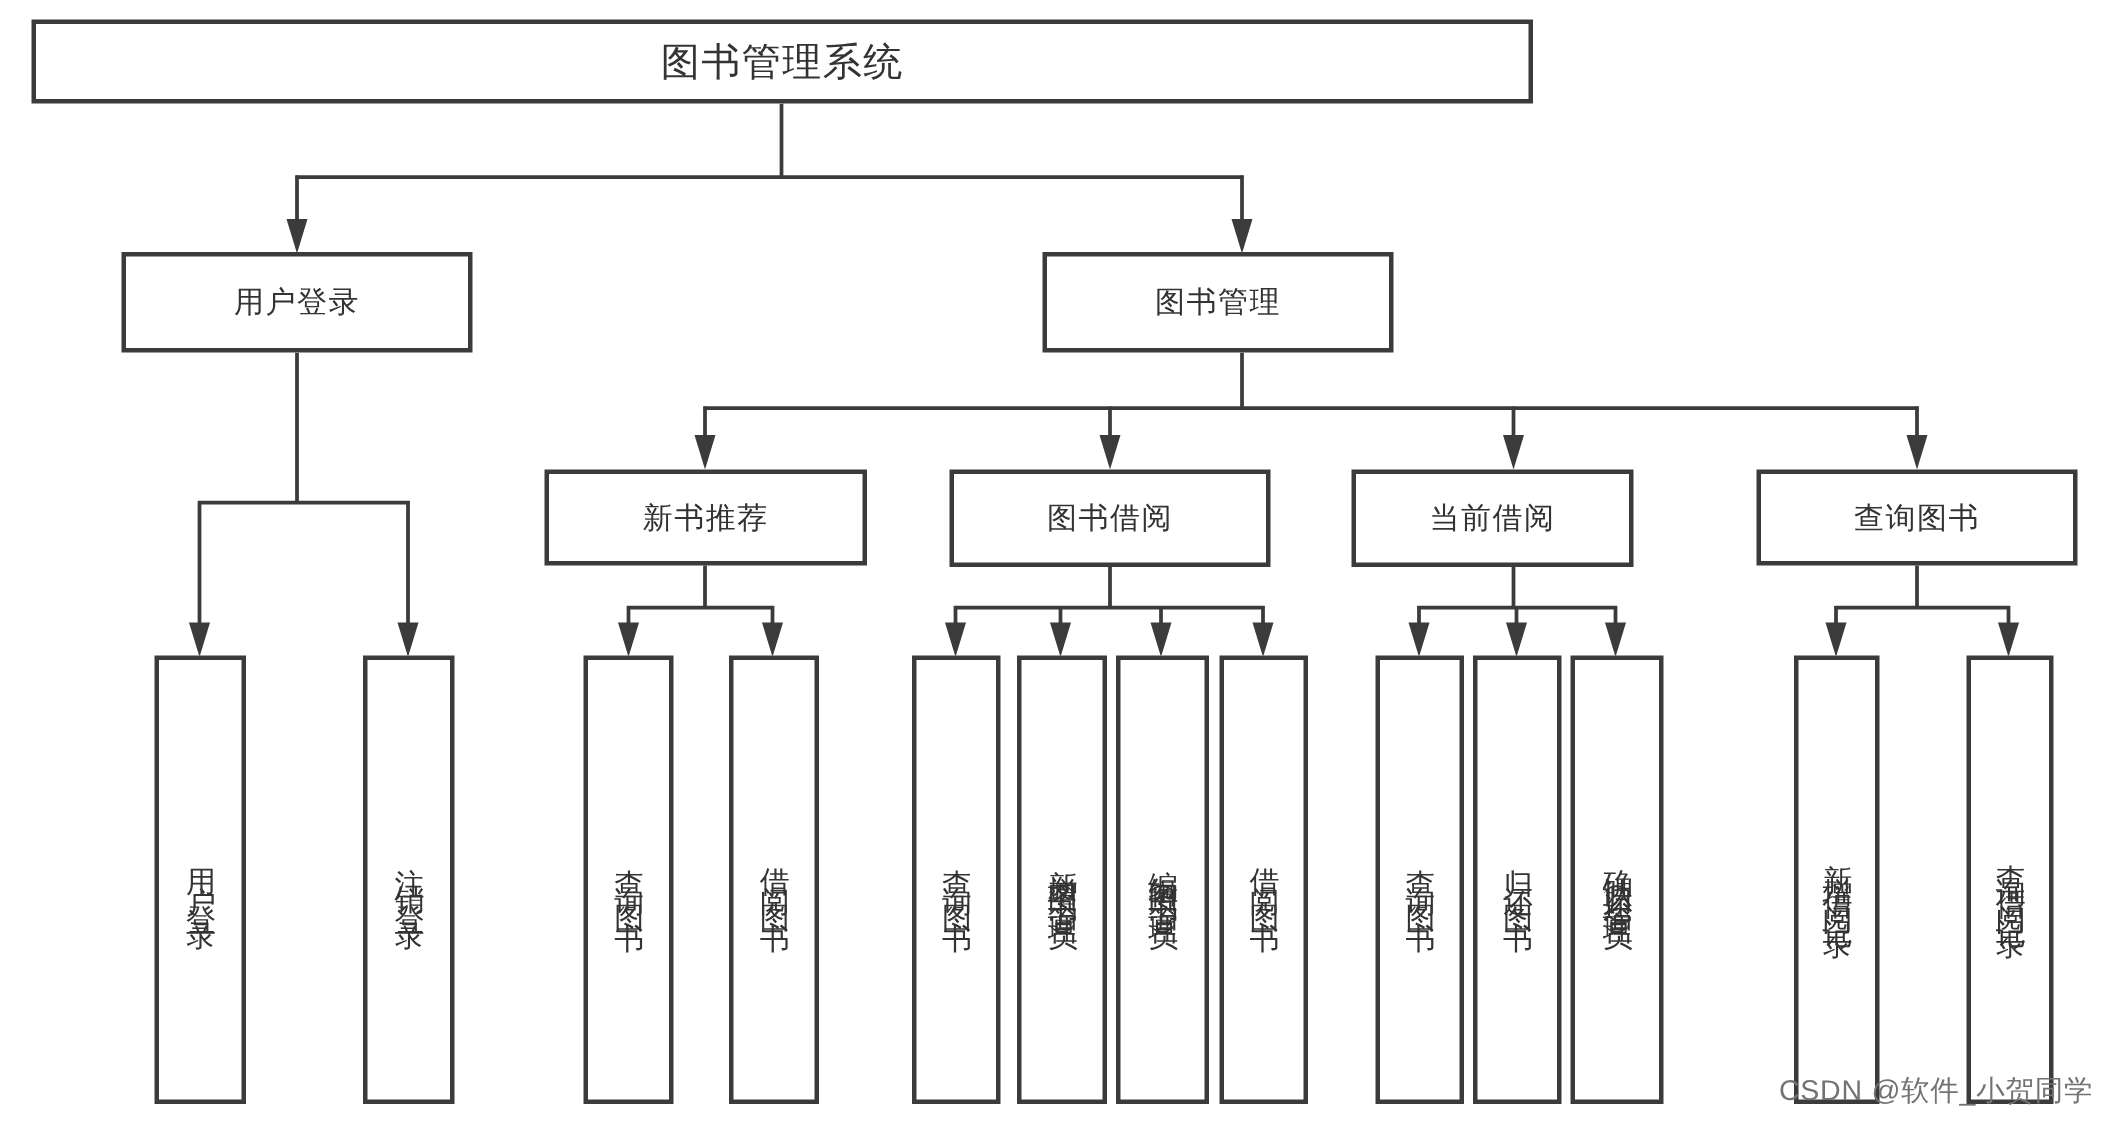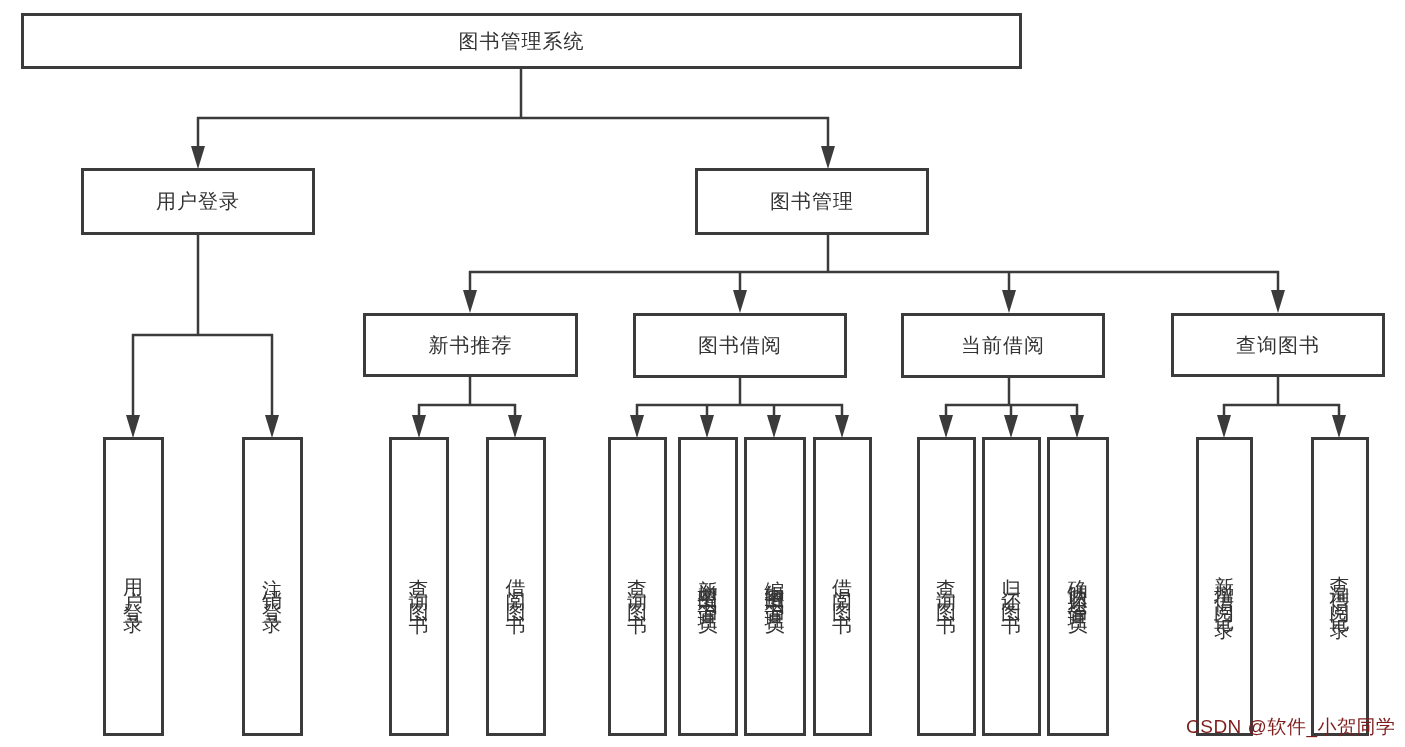--- a/index.html
+++ b/index.html
@@ -24,21 +24,21 @@
     display: flex;
     align-items: center;
     justify-content: center;
   }
   .hlabel {
     color: #333333;
     font-size: 20px;
     letter-spacing: 1px;
     white-space: nowrap;
   }
-  .hlabel.title { font-size: 20px; }
+  .hlabel.title { font-size: 26px; }
   .vtext {
     writing-mode: vertical-rl;
     text-orientation: mixed;
     color: #333333;
     font-size: 20px;
     line-height: 1;
     letter-spacing: 12px;
     white-space: nowrap;
   }
   .vtext.mid  { letter-spacing: 9px; }
@@ -130,21 +130,21 @@
   <div class="box" style="left:695px; top:168px; width:234px; height:67px;">
     <span class="hlabel">图书管理</span>
   </div>
 
   <div class="box" style="left:633px; top:313px; width:214px; height:65px;">
     <span class="hlabel">图书借阅</span>
   </div>
   <div class="box" style="left:363px; top:313px; width:215px; height:64px;">
     <span class="hlabel">新书推荐</span>
   </div>
-  <div class="box" style="left:901px; top:313px; width:204px; height:65px;">
+  <div class="box" style="left:901px; top:313px; width:188px; height:65px;">
     <span class="hlabel">当前借阅</span>
   </div>
   <div class="box" style="left:1171px; top:313px; width:214px; height:64px;">
     <span class="hlabel">查询图书</span>
   </div>
 
   <div class="box" style="left:103px; top:437px; width:61px; height:299px;">
     <span class="vtext">用户登录</span>
   </div>
   <div class="box" style="left:242px; top:437px; width:61px; height:299px;">
@@ -181,15 +181,15 @@
     <span class="vtext long">确认归还（管理员）</span>
   </div>
 
   <div class="box" style="left:1196px; top:437px; width:57px; height:299px;">
     <span class="vtext mid">新增借阅记录</span>
   </div>
   <div class="box" style="left:1311px; top:437px; width:58px; height:299px;">
     <span class="vtext mid">查询借阅记录</span>
   </div>
 
-  <div class="watermark" style="color: #7f1d1d; text-align: center;">CSDN @软件_小贺同学</div>
+  <div class="watermark" style="color: #737373; text-align: center;">CSDN @软件_小贺同学</div>
 
 </div>
 
 </body></html>

